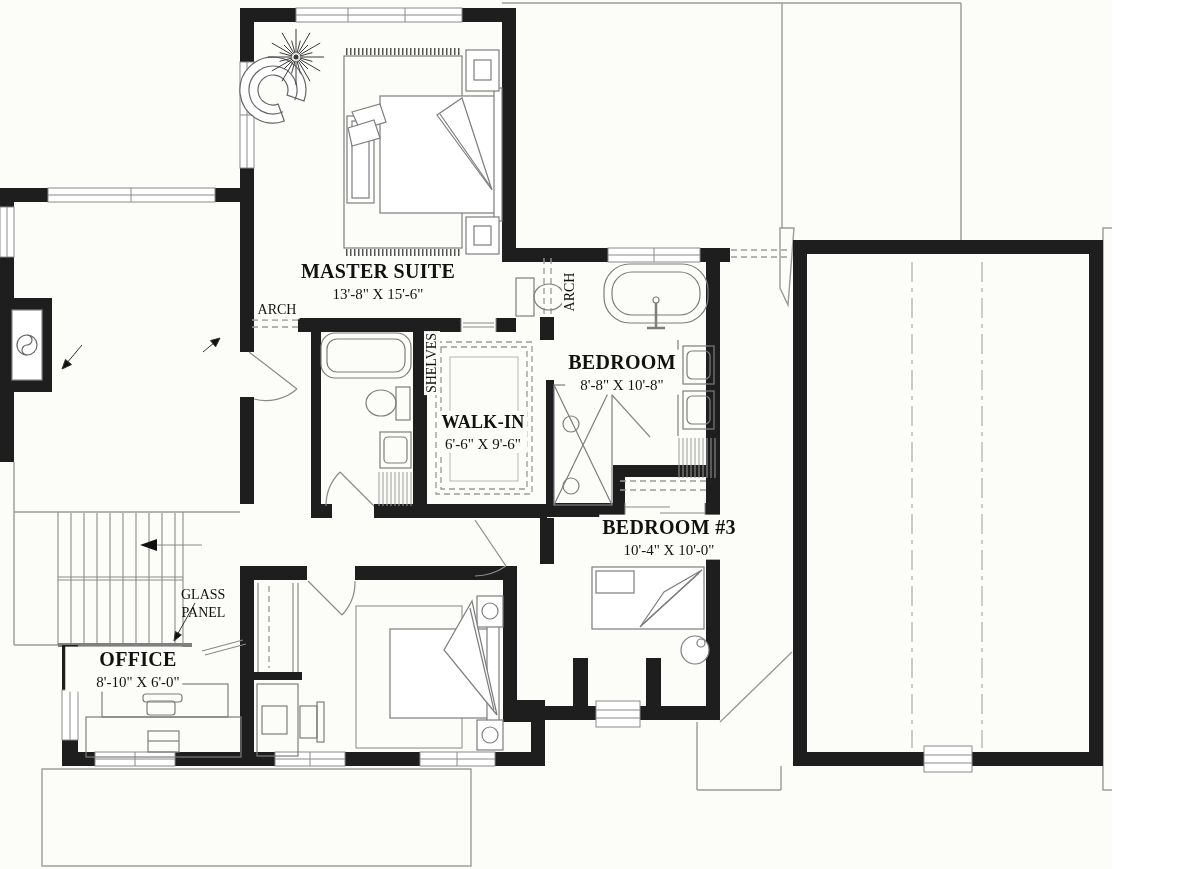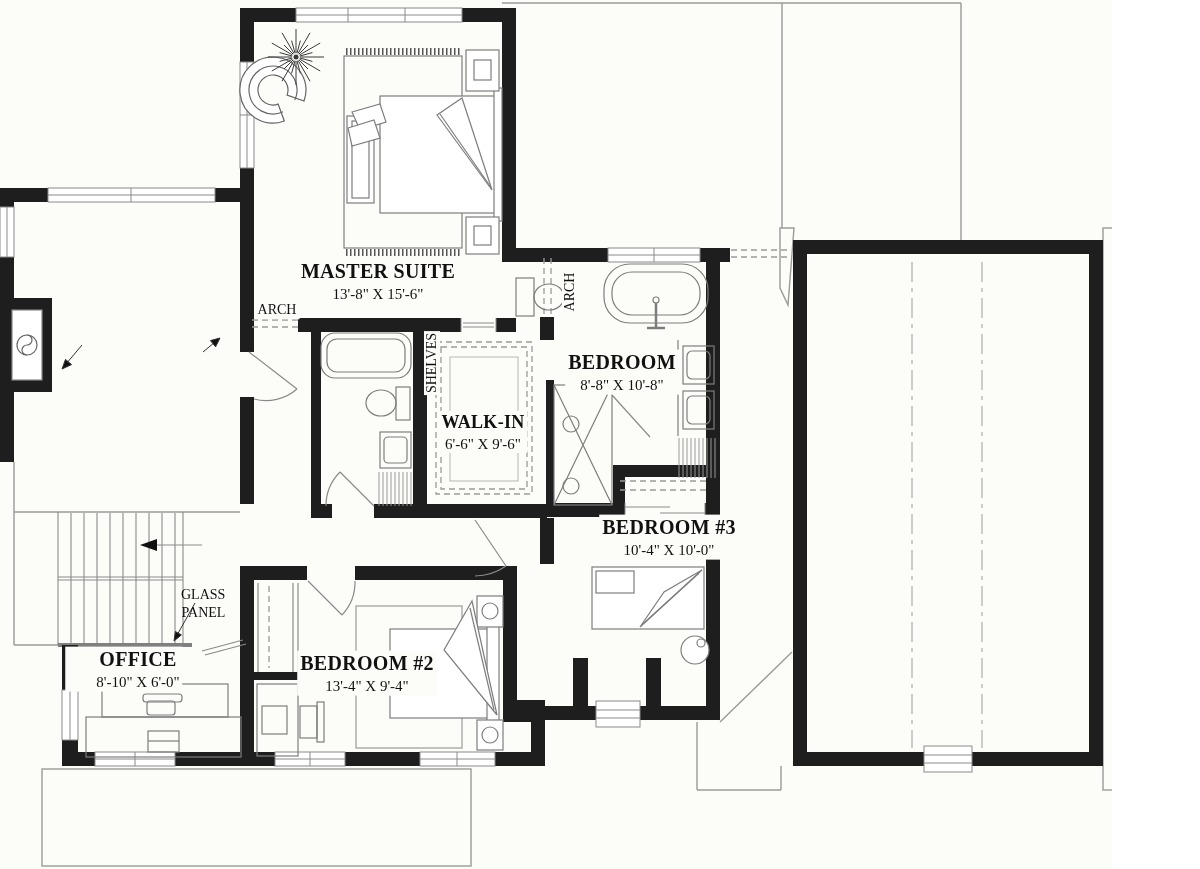--- a/index.html
+++ b/index.html
@@ -278,24 +278,20 @@
   <div class="lbl" style="left:483px;top:432px;">
     <div class="room-name sm">WALK-IN</div>
     <div class="room-dims">6'-6" X 9'-6"</div>
   </div>
 
   <div class="lbl" style="left:627px;top:537px;margin-left:42px;">
     <div class="room-name">BEDROOM #3</div>
     <div class="room-dims">10'-4" X 10'-0"</div>
   </div>
 
-  <div class="lbl" style="left:367px;top:673px;">
-    <div class="room-name">BEDROOM #2</div>
-    <div class="room-dims">13'-4" X 9'-4"</div>
-  </div>
 
   <div class="lbl" style="left:124px;top:669px;padding-left:31px;">
     <div class="room-name">OFFICE</div>
     <div class="room-dims">8'-10" X 6'-0"</div>
   </div>
 
 
 
   <div class="lbl anno" style="left:277px;top:310px;">
     <span>ARCH</span>

